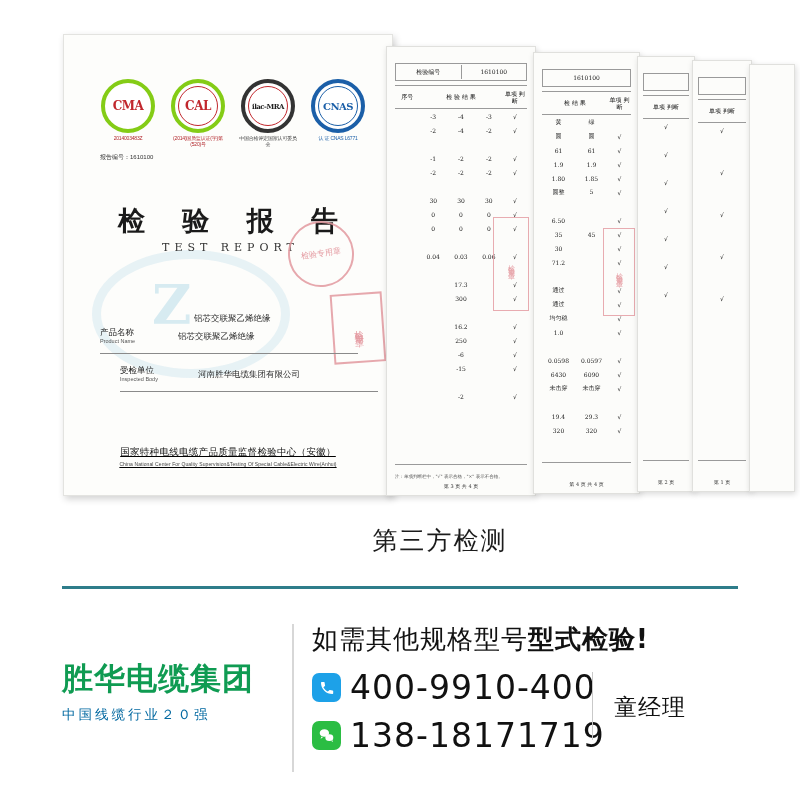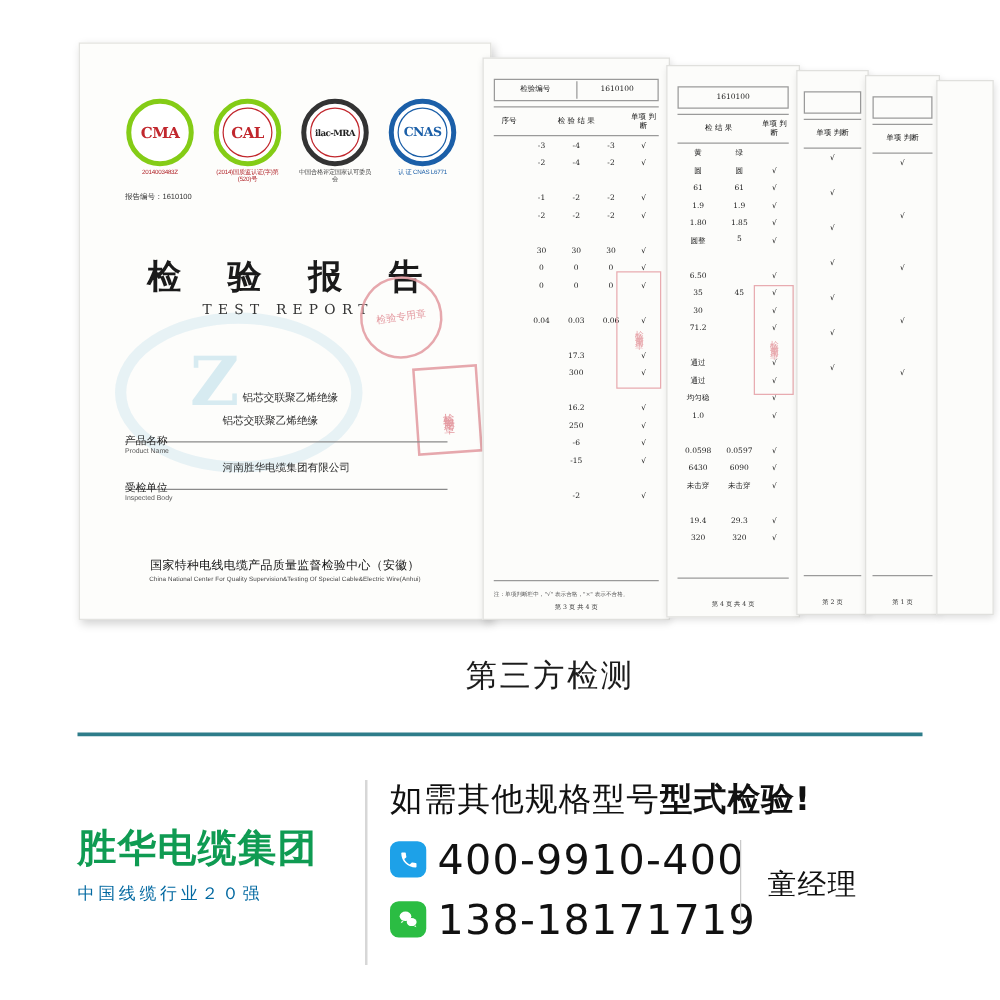--- a/index.html
+++ b/index.html
@@ -153,21 +153,21 @@
 
   .field {
     position: absolute;
     left: 36px;
     width: 258px;
     border-bottom: 1px solid #8a8a8a;
     height: 26px;
   }
   .field .lbl {
     position: absolute;
-    left: 0; top: 20px;
+    left: 0; top: 0;
     font-size: 8.5px;
     color: #1a1a1a;
     line-height: 1.25;
   }
   .field .lbl small {
     display: block;
     font-size: 5.5px;
     color: #555;
   }
   .field .val {
@@ -175,20 +175,21 @@
     left: 78px; top: 4px;
     font-size: 8.5px;
     color: #2b2b2b;
     line-height: 1.3;
   }
 
   .cert-footer {
     position: absolute;
     bottom: 28px; left: 0; width: 100%;
     text-align: center;
+    text-decoration: underline;
   }
   .cert-footer .cn {
     font-size: 9.5px;
     color: #111;
     letter-spacing: .3px;
   }
   .cert-footer .en {
     font-size: 5px;
     color: #444;
     margin-top: 2px;
@@ -431,21 +432,21 @@
       <div class="lbl">
         <span>产品名称</span>
         <small>Product Name</small>
       </div>
       <div class="val">
         <div style="position:absolute;top:-18px;left:16px;white-space:nowrap;">铝芯交联聚乙烯绝缘</div>
         <div style="white-space:nowrap;">铝芯交联聚乙烯绝缘</div>
       </div>
     </div>
 
-    <div class="field" style="top:330px;">
+    <div class="field" style="top:330px;margin-left:20px;">
       <div class="lbl">
         <span>受检单位</span>
         <small>Inspected Body</small>
       </div>
       <div class="val">河南胜华电缆集团有限公司</div>
     </div>
 
 
     <div class="cert-footer">
       <div class="cn">国家特种电线电缆产品质量监督检验中心（安徽）</div>

